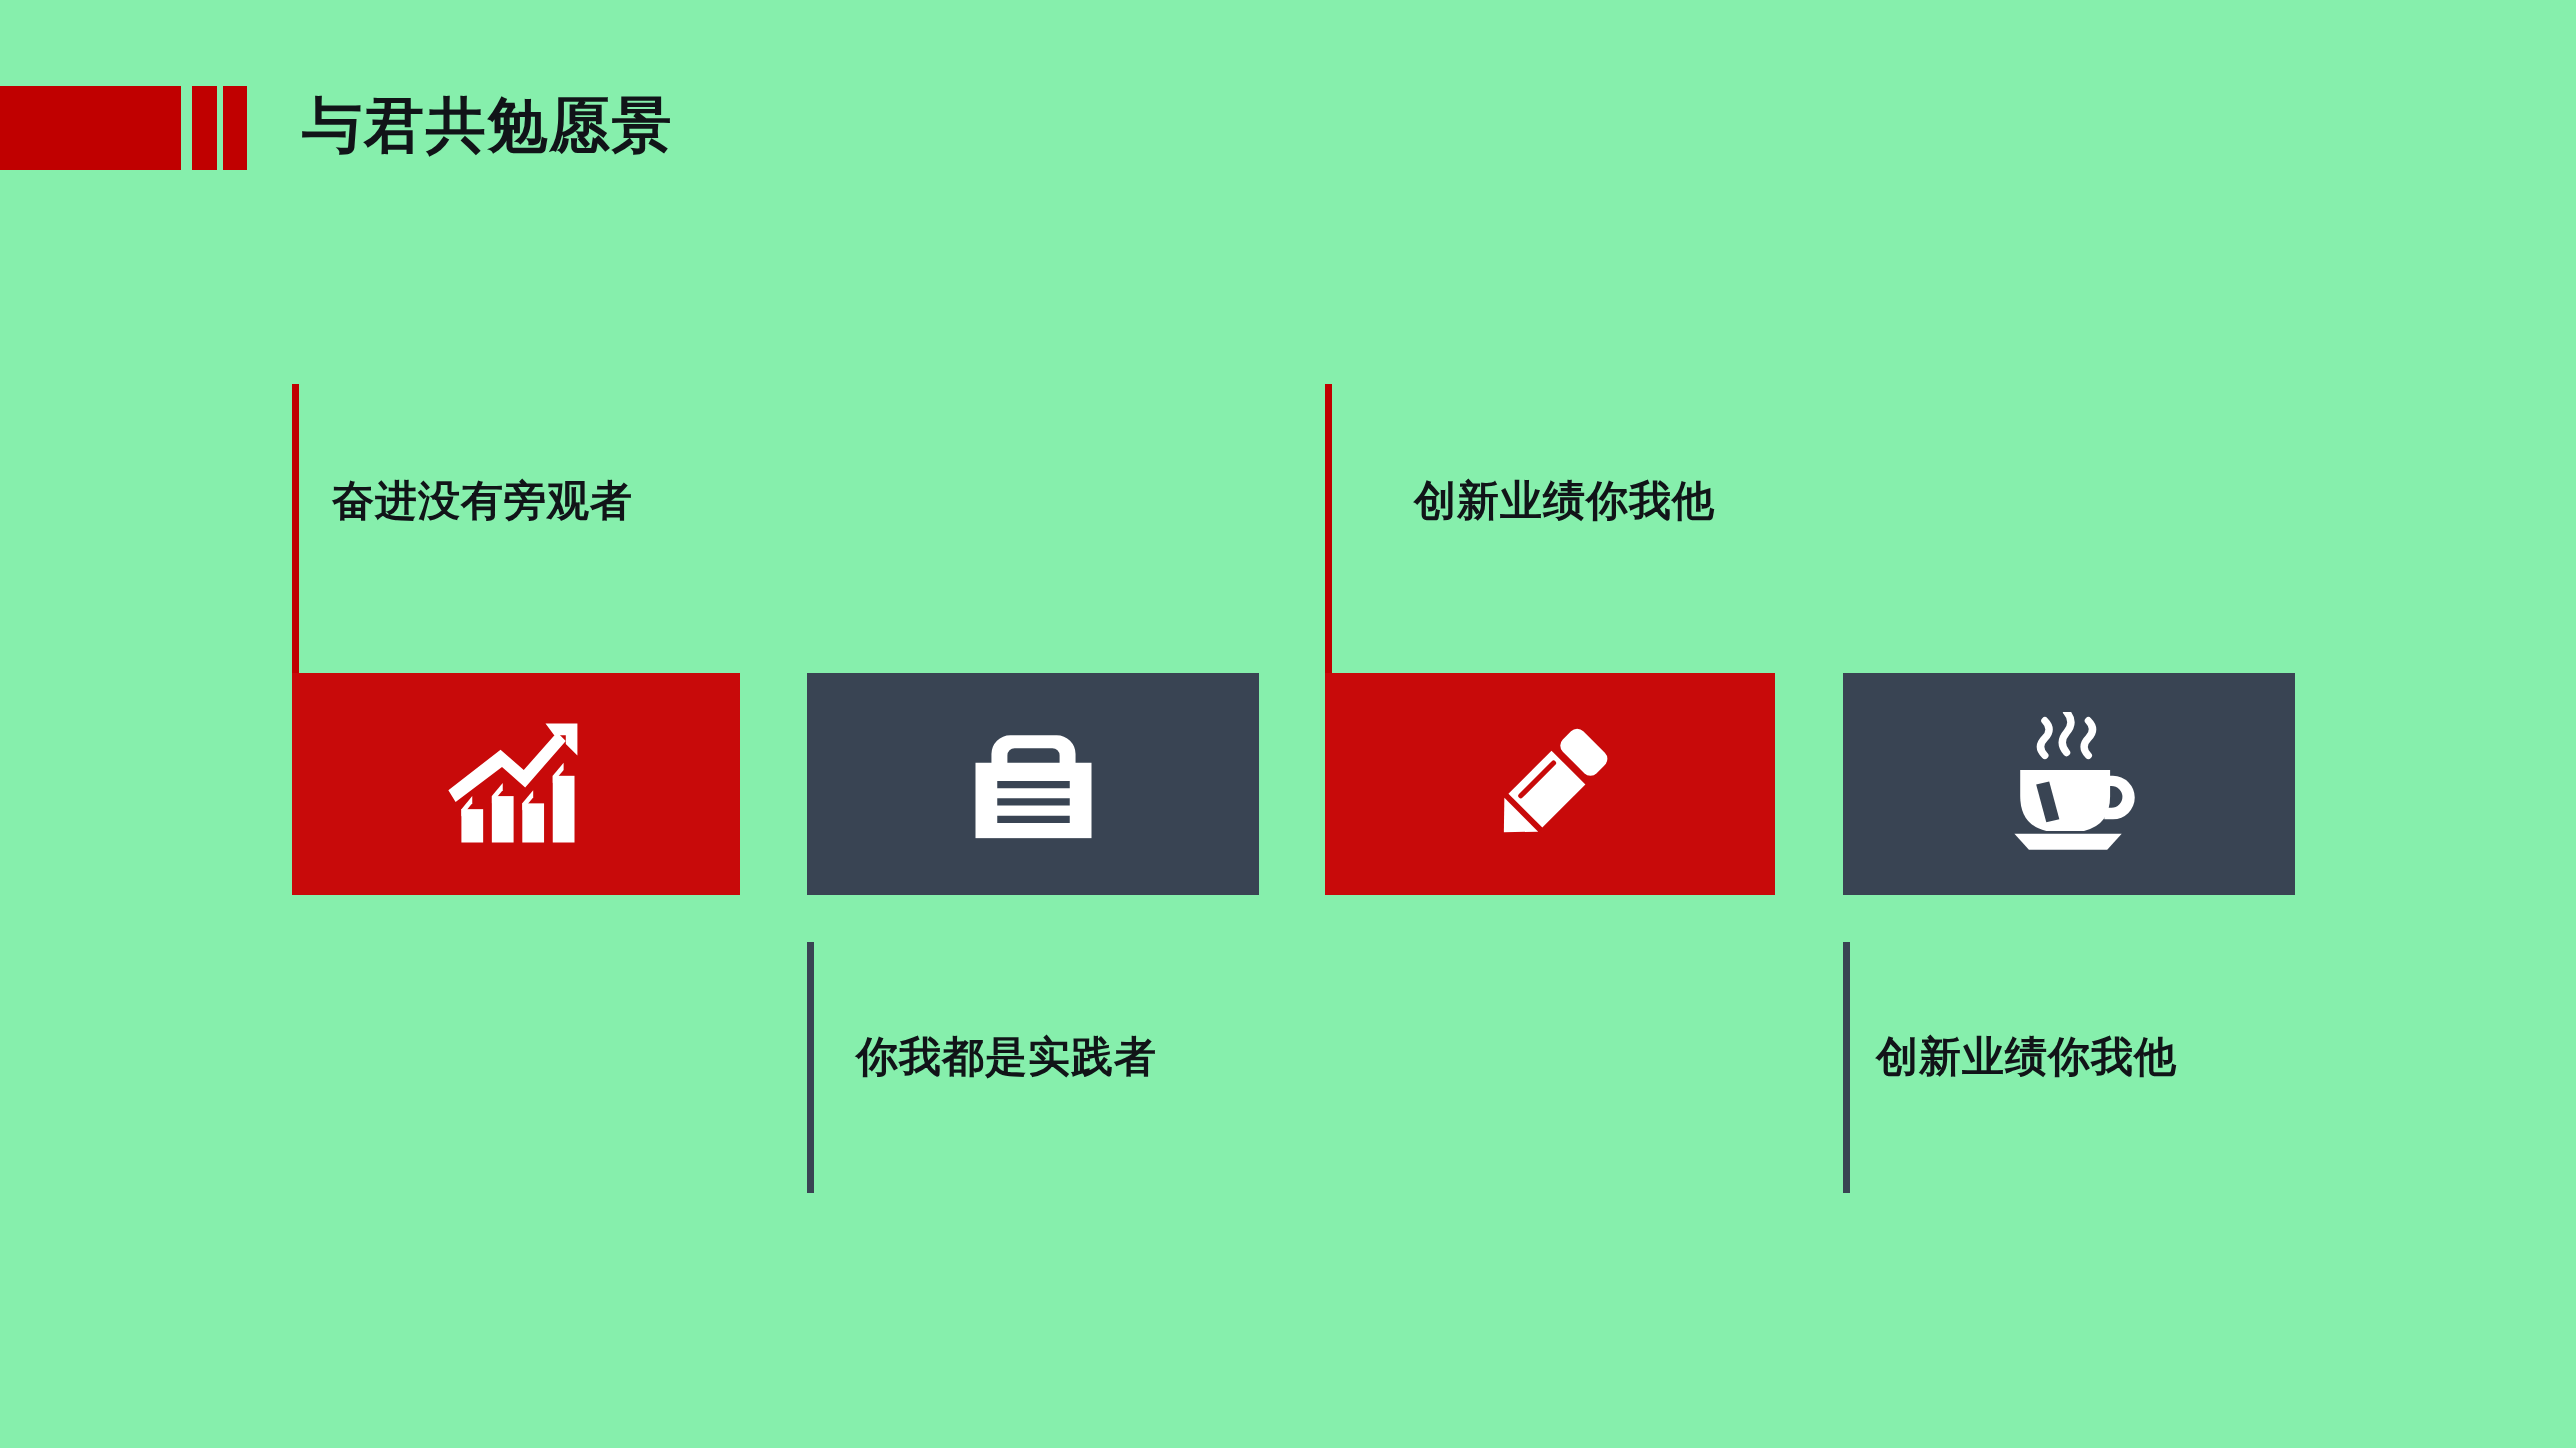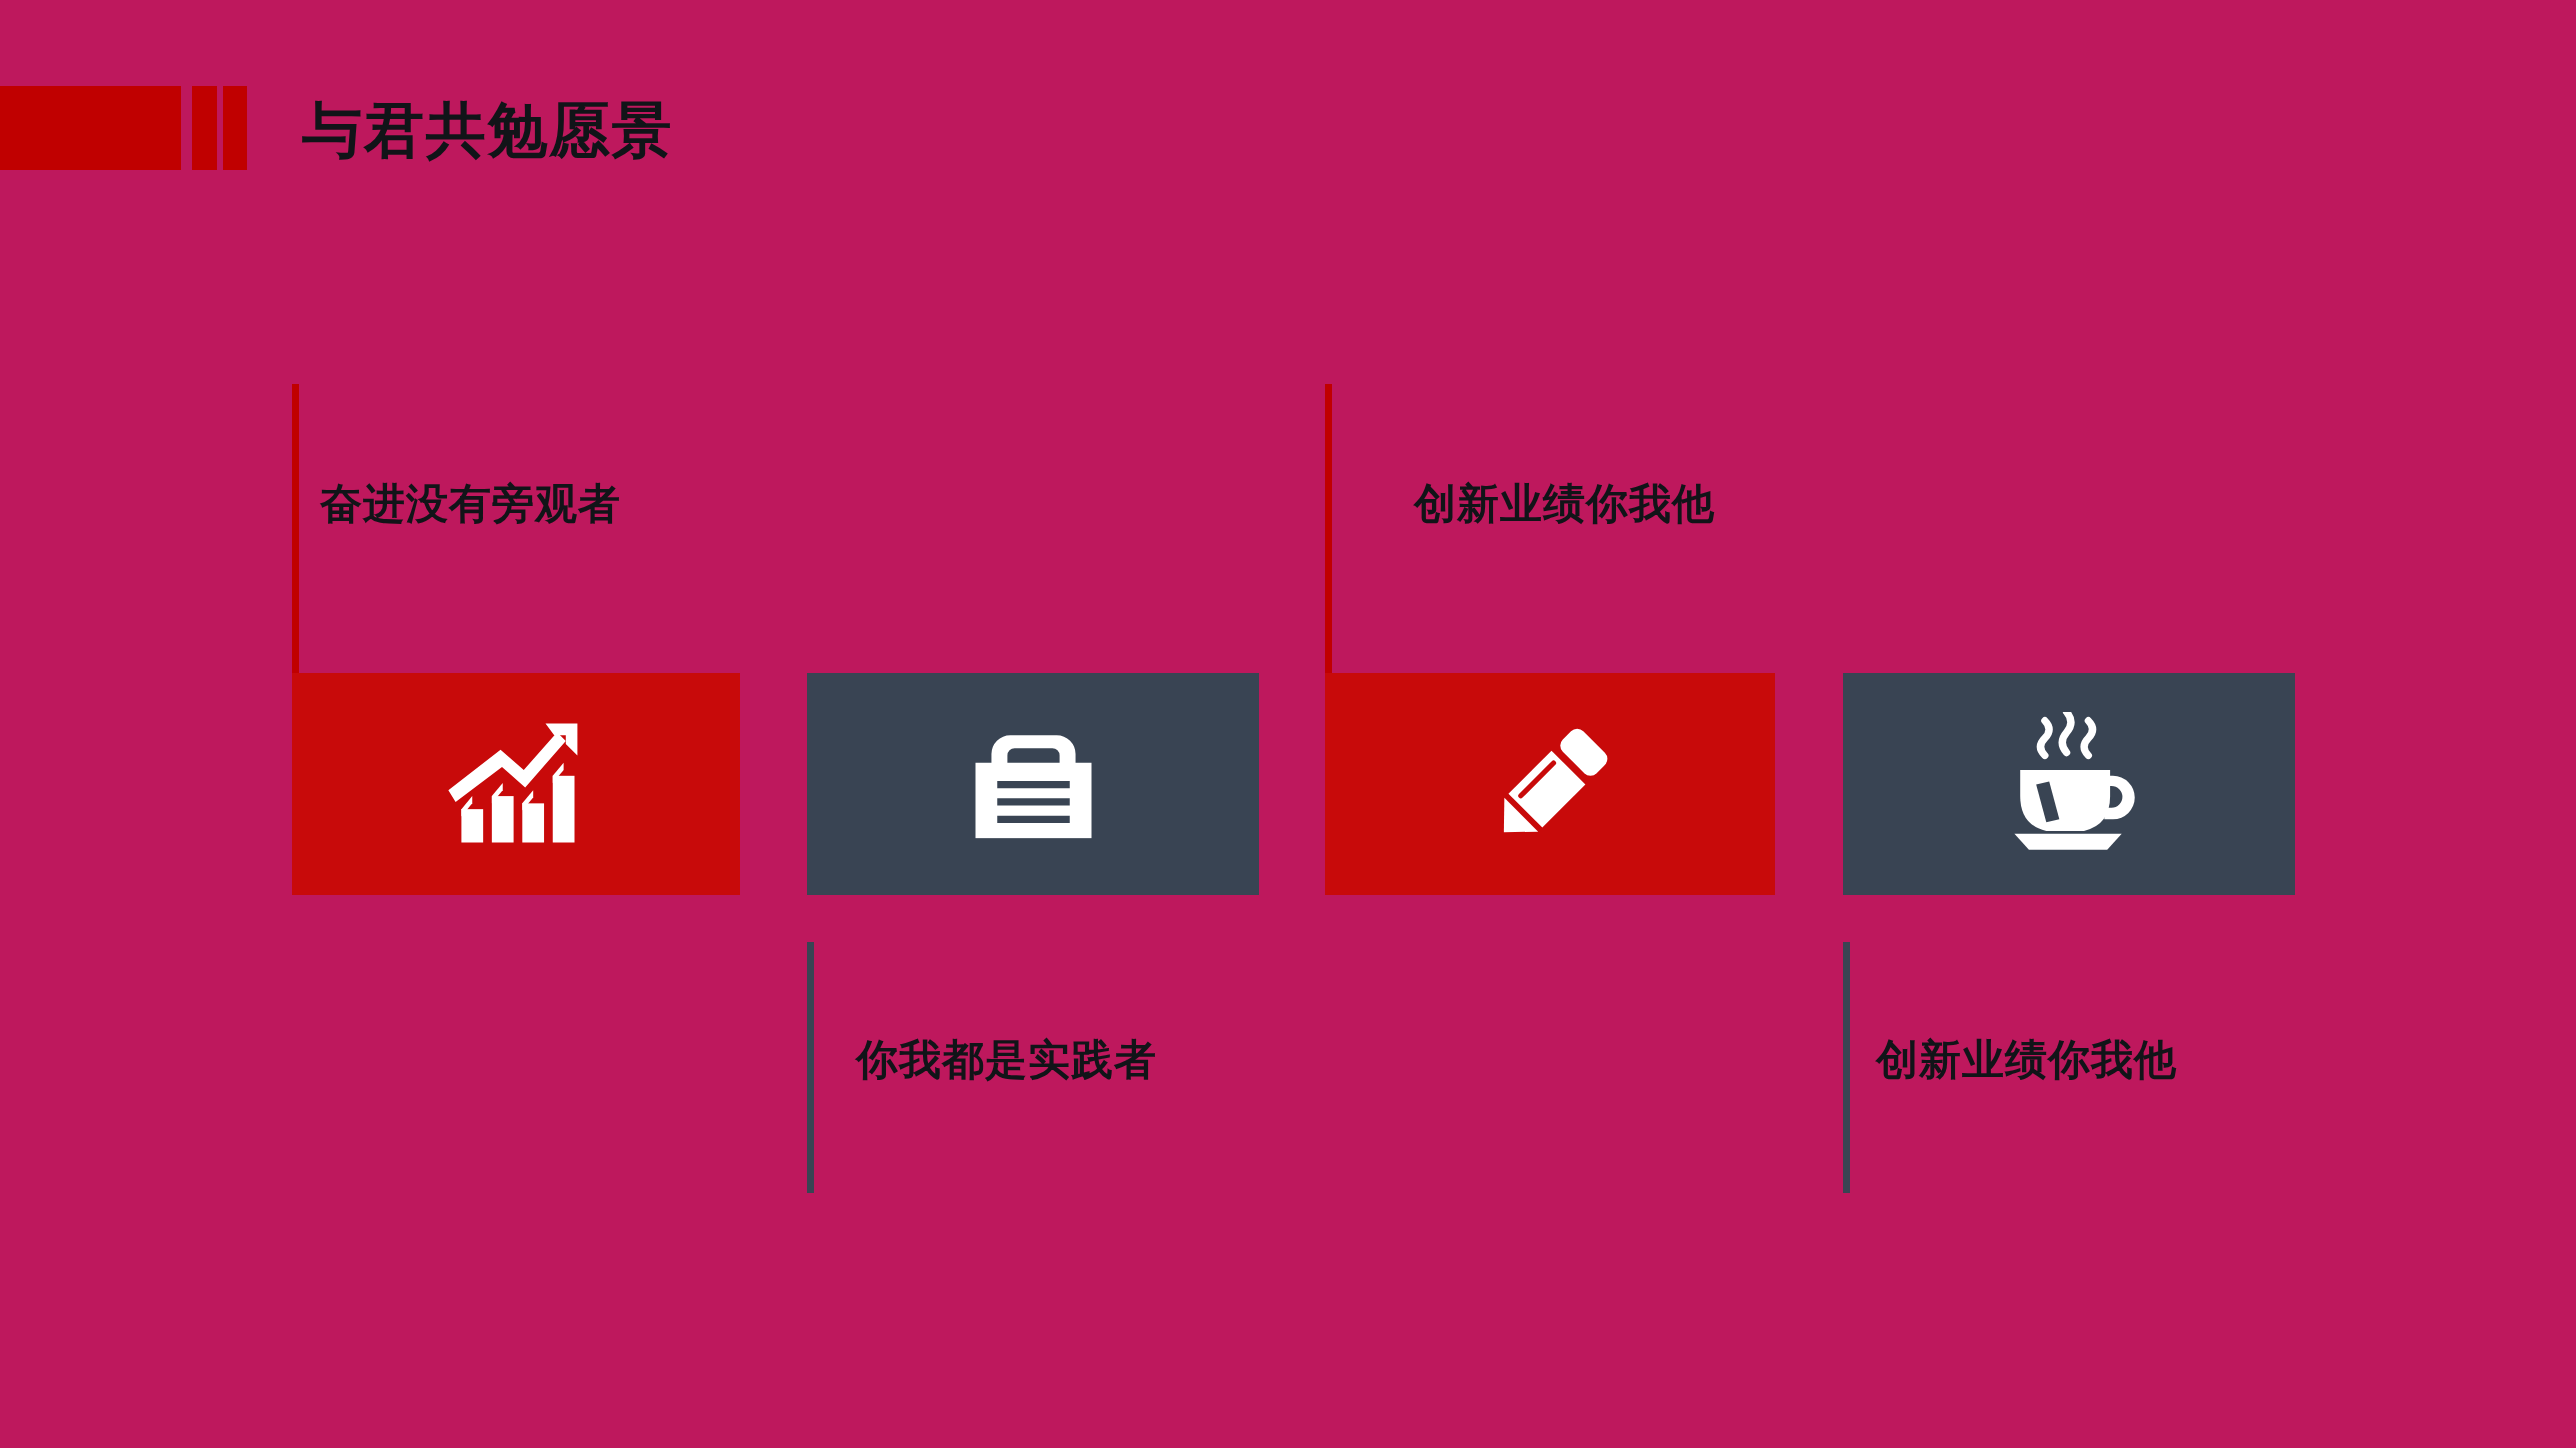--- a/index.html
+++ b/index.html
@@ -2,21 +2,21 @@
 <html><head>
 <meta charset="utf-8">
 <style>
   * { margin:0; padding:0; box-sizing:border-box; }
   html, body {
     width:2576px; height:1449px;
     background:#ffffff;
     font-family:"Liberation Sans","DejaVu Sans",sans-serif;
     overflow:hidden;
   }
-  .slide { position:relative; width:2576px; height:1449px; background:#be185d; }
+  .slide { position:relative; width:2576px; height:1449px; background:#86efac;font-family:Liberation Mono, monospace; }
 
   
   .hdr-block {
     position:absolute; left:0; top:86px;
     width:181px; height:84px;
     background:#c00000;
   }
   .hdr-bar1 {
     position:absolute; left:192px; top:86px;
     width:25px; height:84px;
@@ -62,21 +62,21 @@
   .conn-dn-2 { left:807px;  top:942px;  height:251px; }
   .conn-dn-4 { left:1843px; top:942px;  height:251px; }
 
   
   .label {
     position:absolute;
     font-size:42px; font-weight:bold;
     color:#111418; letter-spacing:1px;
     white-space:nowrap; line-height:54px;
   }
-  .lb1 { left:320px;  top:477px; }
+  .lb1 { left:332px;  top:477px; }
   .lb3 { left:1414px; top:477px; }
   .lb2 { left:856px;  top:1033px; }
   .lb4 { left:1876px; top:1033px; }
 </style>
 </head>
 <body>
 
 <div class="slide">
 
   <div class="hdr-block"></div>

